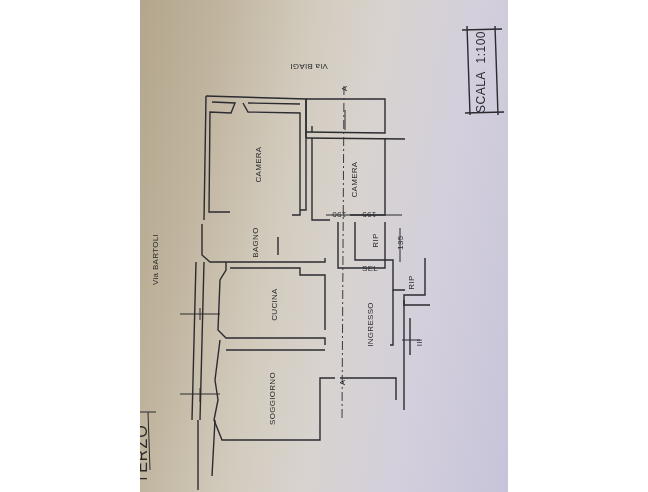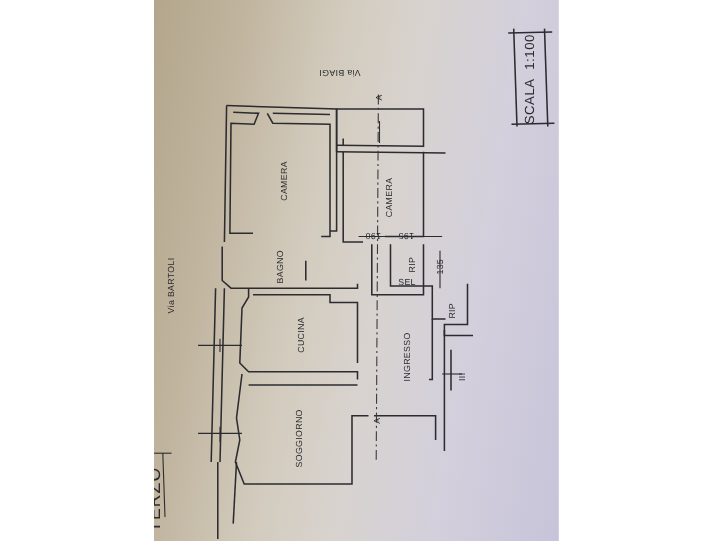--- a/index.html
+++ b/index.html
@@ -83,21 +83,21 @@
   <span class="lbl rot180" style="left:150px;top:62px;">Via BIAGI</span>
   <span class="lbl rot" style="left:-10px;top:255px;">Via BARTOLI</span>
   <span class="lbl rot" style="left:100px;top:160px;">CAMERA</span>
   <span class="lbl rot" style="left:196px;top:175px;">CAMERA</span>
   <span class="lbl rot" style="left:100px;top:238px;">BAGNO</span>
   <span class="lbl rot" style="left:118px;top:300px;">CUCINA</span>
   <span class="lbl rot" style="left:106px;top:394px;">SOGGIORNO</span>
   <span class="lbl rot" style="left:208px;top:320px;">INGRESSO</span>
   <span class="lbl rot" style="left:228px;top:236px;">RIP</span>
   <span class="lbl rot" style="left:264px;top:278px;">RIP</span>
-  <span class="lbl" style="left:222px;top:252px;">SEL</span>
+  <span class="lbl" style="left:222px;top:264px;">SEL</span>
   <span class="lbl rot180" style="left:192px;top:210px;">190</span>
   <span class="lbl rot180" style="left:222px;top:210px;">195</span>
   <span class="lbl rot" style="left:253px;top:238px;">135</span>
   <span class="lbl rot" style="left:202px;top:84px;">A</span>
   <span class="lbl rot" style="left:200px;top:378px;">A</span>
   <span class="lbl rot" style="left:276px;top:338px;">III</span>
 
   <div class="scale-box">
     <div class="scale-text">
       <span>SCALA</span>&nbsp;&nbsp;<span>1:100</span>

